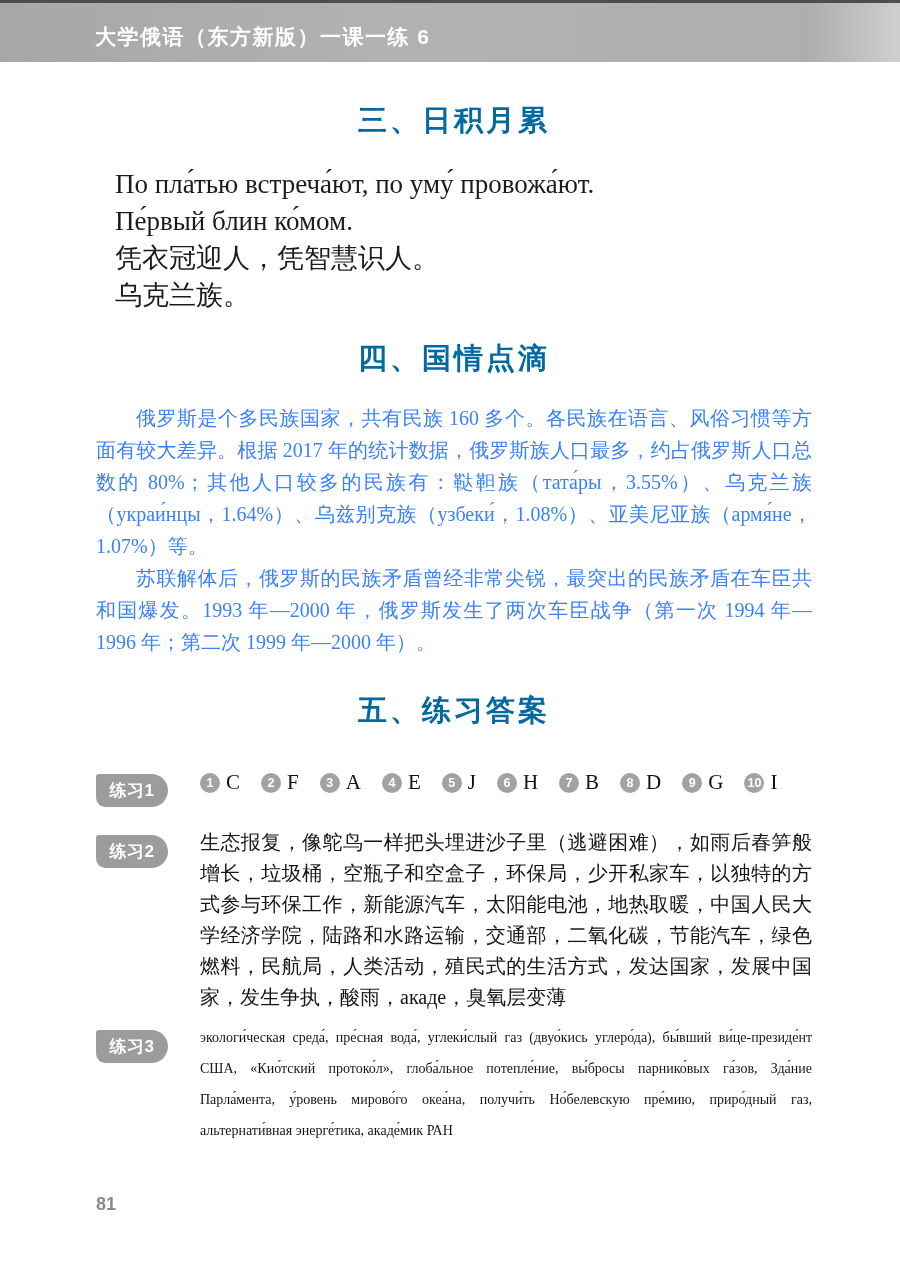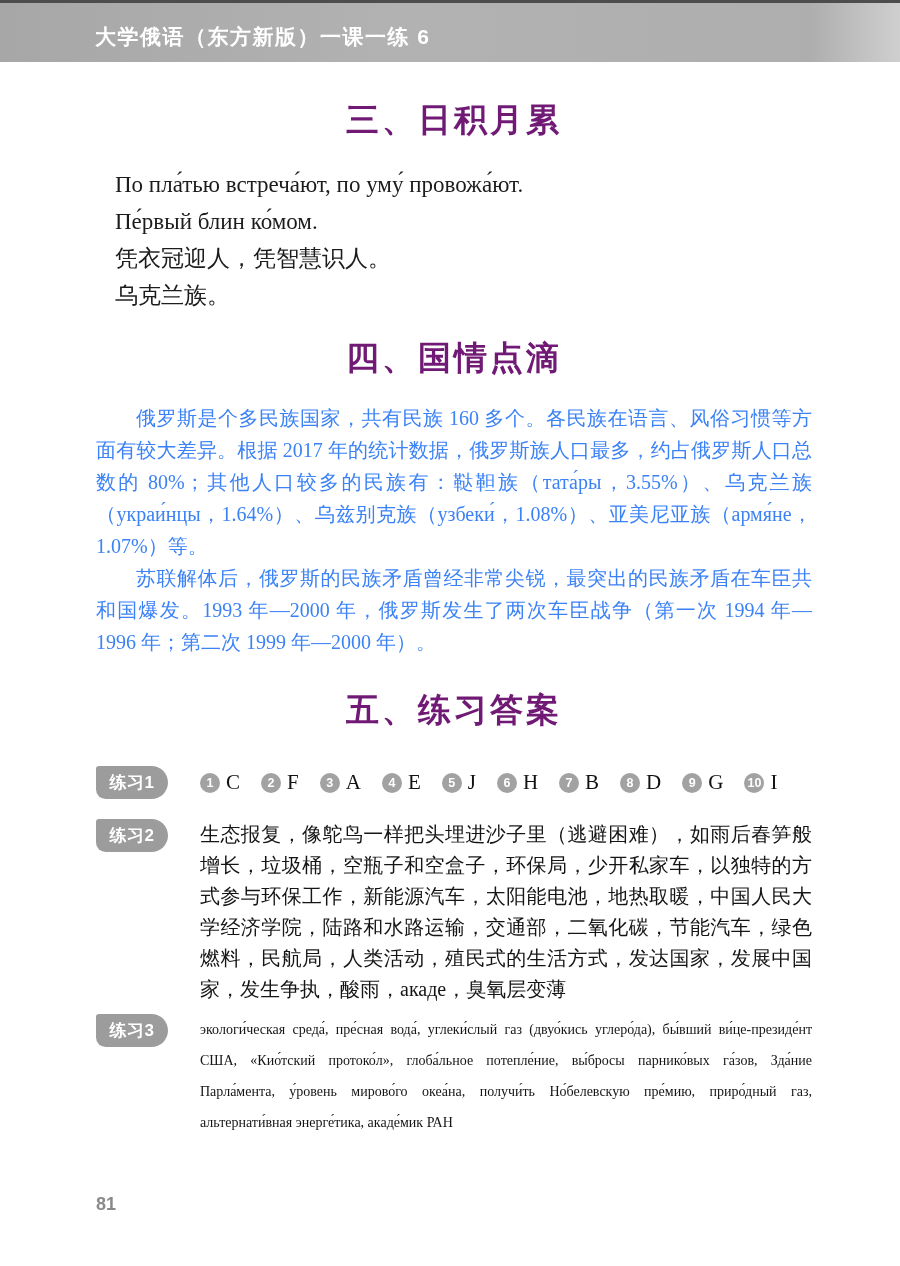--- a/index.html
+++ b/index.html
@@ -16,42 +16,42 @@
     display:flex; align-items:flex-end;
   }
   .band-title {
     margin:0 0 11px 95px; color:#ffffff;
     font-family:"Liberation Sans", sans-serif; font-weight:bold;
     font-size:21px; letter-spacing:1.5px;
   }
   
   .content { padding:0 88px 0 96px; }
   .sec-heading {
-    text-align:center; font-weight:bold; font-size:33px; letter-spacing:3px;
-    color:#701a75; line-height:44px;
+    text-align:center; font-weight:bold; font-size:29px; letter-spacing:3px;
+    color:#0369a1; line-height:44px;
   }
   .h1 { margin:36px 0 24px 0; }
   .h2 { margin:22px 0 22px 0; }
   .h3 { margin:30px 0 34px 0; }
   .proverbs { list-style:none; margin-left:19px; }
-  .proverbs li { font-size:23px; line-height:37px; }
+  .proverbs li { font-size:27px; line-height:37px; }
   .para {
     font-size:20px; line-height:32px; text-align:justify; text-indent:2em;
     color:#3b82f6;
   }
   
   .exercise { display:flex; align-items:flex-start; }
   .ex1 { margin-bottom:20px; }
   .ex2 { margin-bottom:9px; }
   .badge {
     flex:0 0 auto; width:72px; height:33px;
     background:#9c9c9c; color:#ffffff;
     font-family:"Liberation Sans", sans-serif; font-weight:bold; font-size:17px;
     display:flex; align-items:center; justify-content:center;
-    border-radius:3px 17px 17px 10px; letter-spacing:0.5px;
+    border-radius:3px 17px 17px 10px; letter-spacing:0.5px;margin-top:8px;
   }
   .ex-body { margin-left:32px; flex:1 1 auto; }
   .answers-row { display:flex; align-items:center; gap:21px; height:33px; }
   .answer-item { display:flex; align-items:center; gap:6px; }
   .num-circle {
     width:20px; height:20px; border-radius:50%; background:#a2a2a2;
     color:#ffffff; font-family:"Liberation Sans", sans-serif; font-weight:bold;
     font-size:12.5px; line-height:20px; text-align:center; flex:0 0 auto;
   }
   .answer-letter { font-size:21px; color:#111; }

